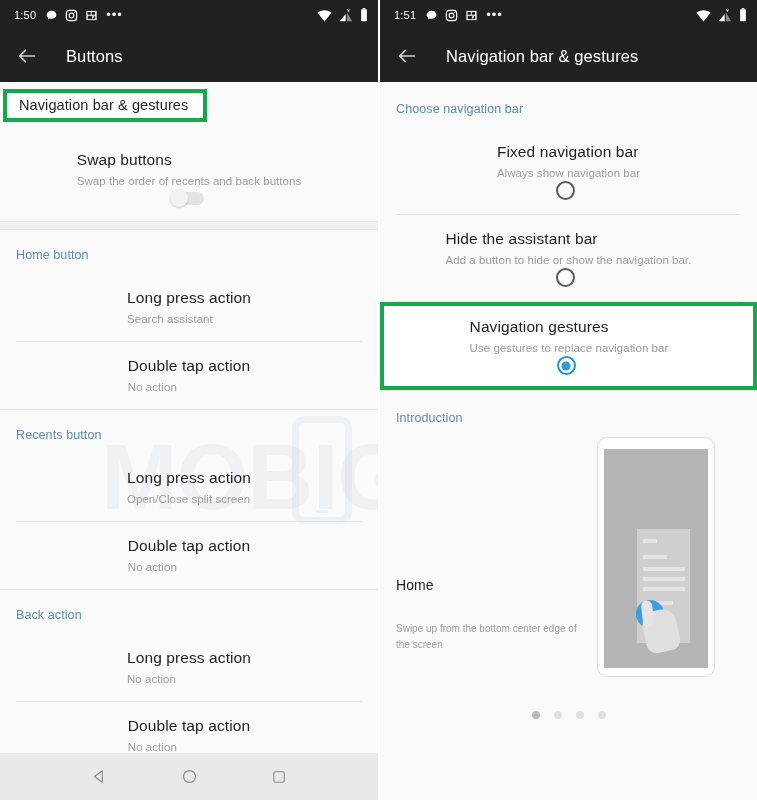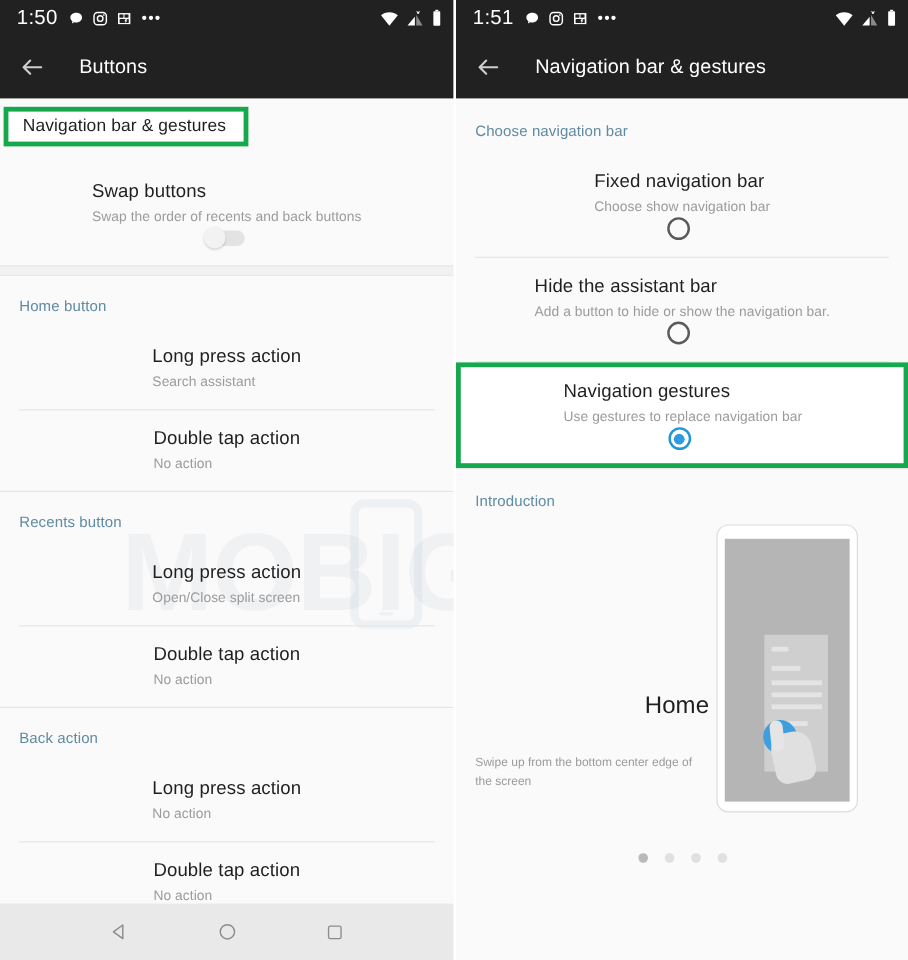--- a/index.html
+++ b/index.html
@@ -35,21 +35,21 @@
     background: #212121;
     display: flex;
     align-items: center;
     padding: 0 10px 0 14px;
     flex: none;
     position: relative;
     z-index: 5;
   }
   .sb-time {
     color: #ffffff;
-    font-size: 17px;
+    font-size: 11px;
     letter-spacing: .2px;
     margin-right: 9px;
   }
   .sb-left-icons { display: flex; align-items: center; gap: 7px; }
   .sb-spacer { flex: 1; }
   .sb-right-icons { display: flex; align-items: center; gap: 7px; }
   .sb-ic { display: block; }
   .sb-dots {
     color: #ffffff; font-size: 13px; line-height: 8px;
     letter-spacing: 1px; margin-left: 1px;
@@ -243,24 +243,23 @@
     position: relative;
     z-index: 2;
     display: flex;
     padding: 0 16px;
   }
   .intro-left {
     width: 195px;
     padding-top: 140px;
   }
   .intro-home-title {
-    font-size: 20px;
+    font-size: 14px;
     color: #1f1f1f;
     letter-spacing: .1px;
-    text-align: right;
   }
   .intro-home-sub {
     font-size: 10px;
     color: #9b9b9b;
     margin-top: 28px;
     line-height: 16px;
   }
   .illus {
     margin-left: 6px;
     margin-top: 0;
@@ -541,21 +540,21 @@
 
     <div class="content">
 
       <div class="rows">
 
         <div class="section-header" style="padding-top:20px">Choose navigation bar</div>
 
         <div class="row">
           <span class="row-texts">
             <span class="row-title" style="display:block">Fixed navigation bar</span>
-            <span class="row-sub" style="display:block">Choose show navigation bar</span>
+            <span class="row-sub" style="display:block">Always show navigation bar</span>
           </span>
           <span class="radio"></span>
         </div>
 
         <div class="divider"></div>
 
         <div class="row">
           <span class="row-texts">
             <span class="row-title" style="display:block">Hide the assistant bar</span>
             <span class="row-sub" style="display:block">Add a button to hide or show the navigation bar.</span>

